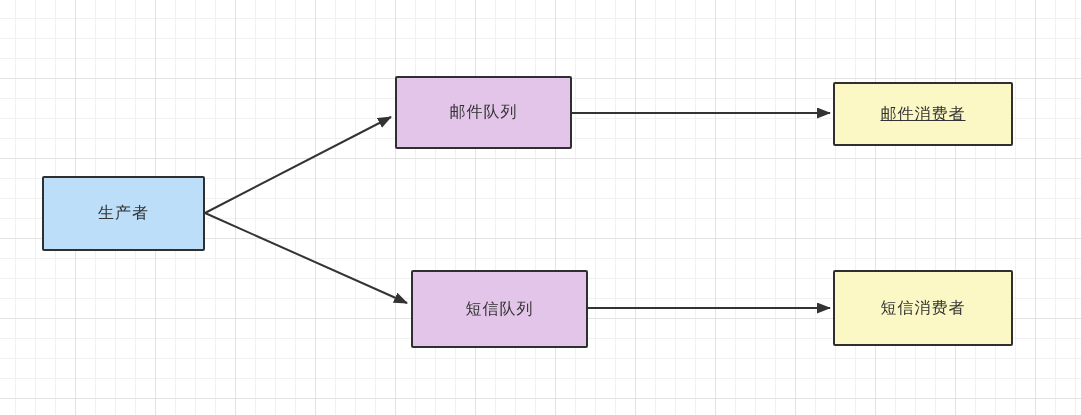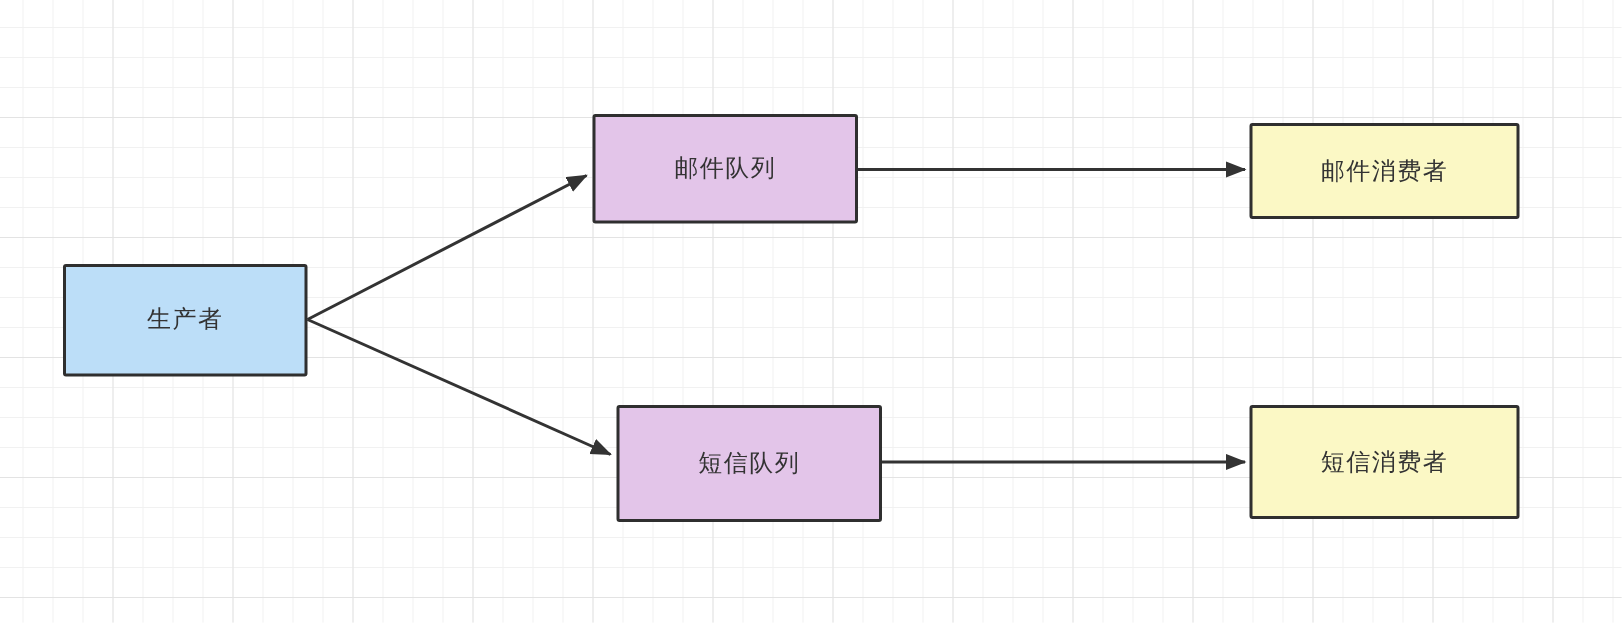--- a/index.html
+++ b/index.html
@@ -76,21 +76,21 @@
   </div>
 
   <div class="node" id="node-mail-queue" style="background-color: rgb(227, 197, 233);">
     <span>邮件队列</span>
   </div>
 
   <div class="node" id="node-sms-queue" style="background-color: rgb(227, 197, 233);">
     <span>短信队列</span>
   </div>
 
-  <div class="node" id="node-mail-consumer" style="background-color: rgb(251, 248, 197);">
+  <div class="node" id="node-mail-consumer" style="background-color: rgb(251, 248, 197); text-decoration: underline;">
     <span>邮件消费者</span>
   </div>
 
   <div class="node" id="node-sms-consumer" style="background-color: rgb(251, 248, 197);">
     <span>短信消费者</span>
   </div>
 
 </div>
 
 </body></html>

